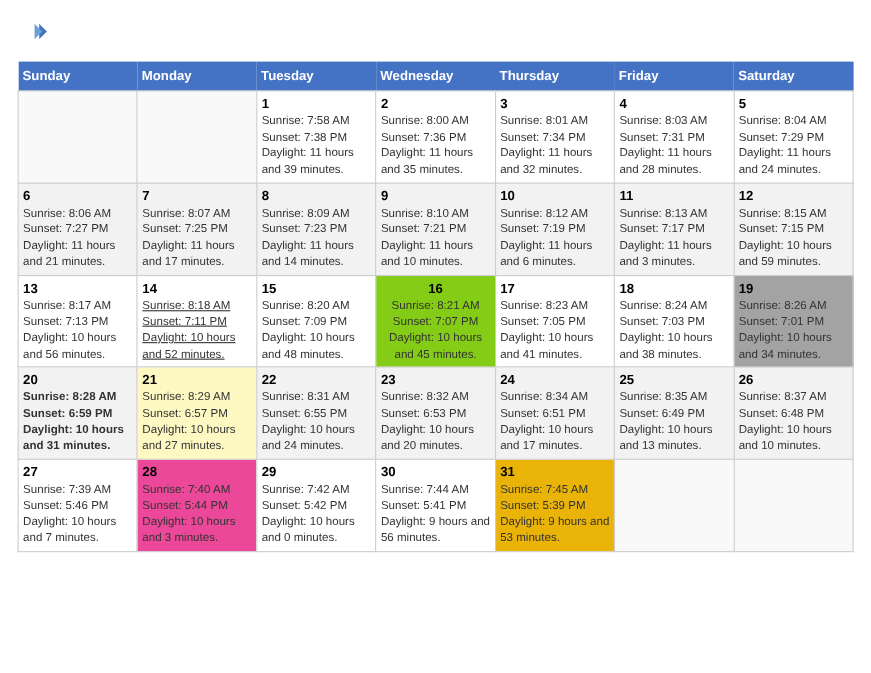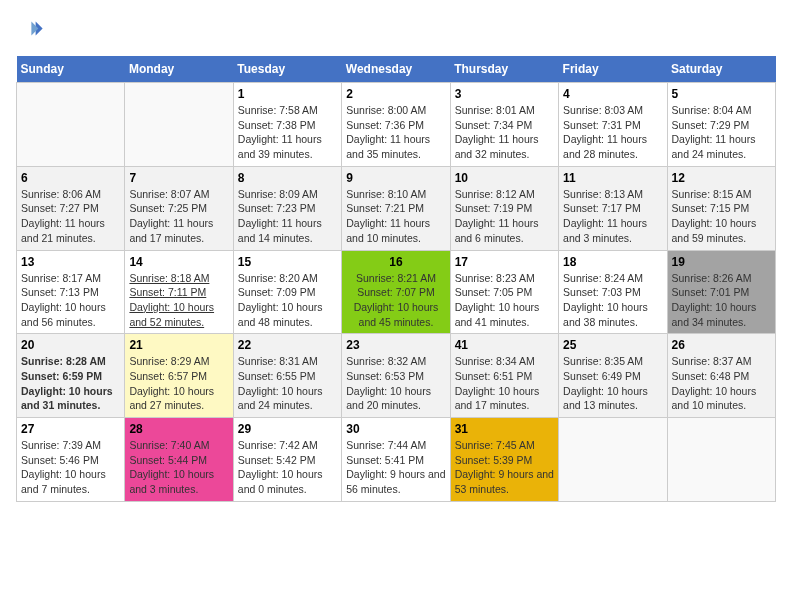--- a/index.html
+++ b/index.html
@@ -266,21 +266,21 @@
 Sunset: 6:55 PM
 Daylight: 10 hours and 24 minutes.</div>
         </td>
         <td style="background: rgb(242, 242, 242);">
           <span class="day-num">23</span>
           <div class="day-info" style="white-space: pre-line;">Sunrise: 8:32 AM
 Sunset: 6:53 PM
 Daylight: 10 hours and 20 minutes.</div>
         </td>
         <td style="background: rgb(242, 242, 242);">
-          <span class="day-num">41</span>
+          <span class="day-num">24</span>
           <div class="day-info" style="white-space: pre-line;">Sunrise: 8:34 AM
 Sunset: 6:51 PM
 Daylight: 10 hours and 17 minutes.</div>
         </td>
         <td style="background: rgb(242, 242, 242);">
           <span class="day-num">25</span>
           <div class="day-info" style="white-space: pre-line;">Sunrise: 8:35 AM
 Sunset: 6:49 PM
 Daylight: 10 hours and 13 minutes.</div>
         </td>

